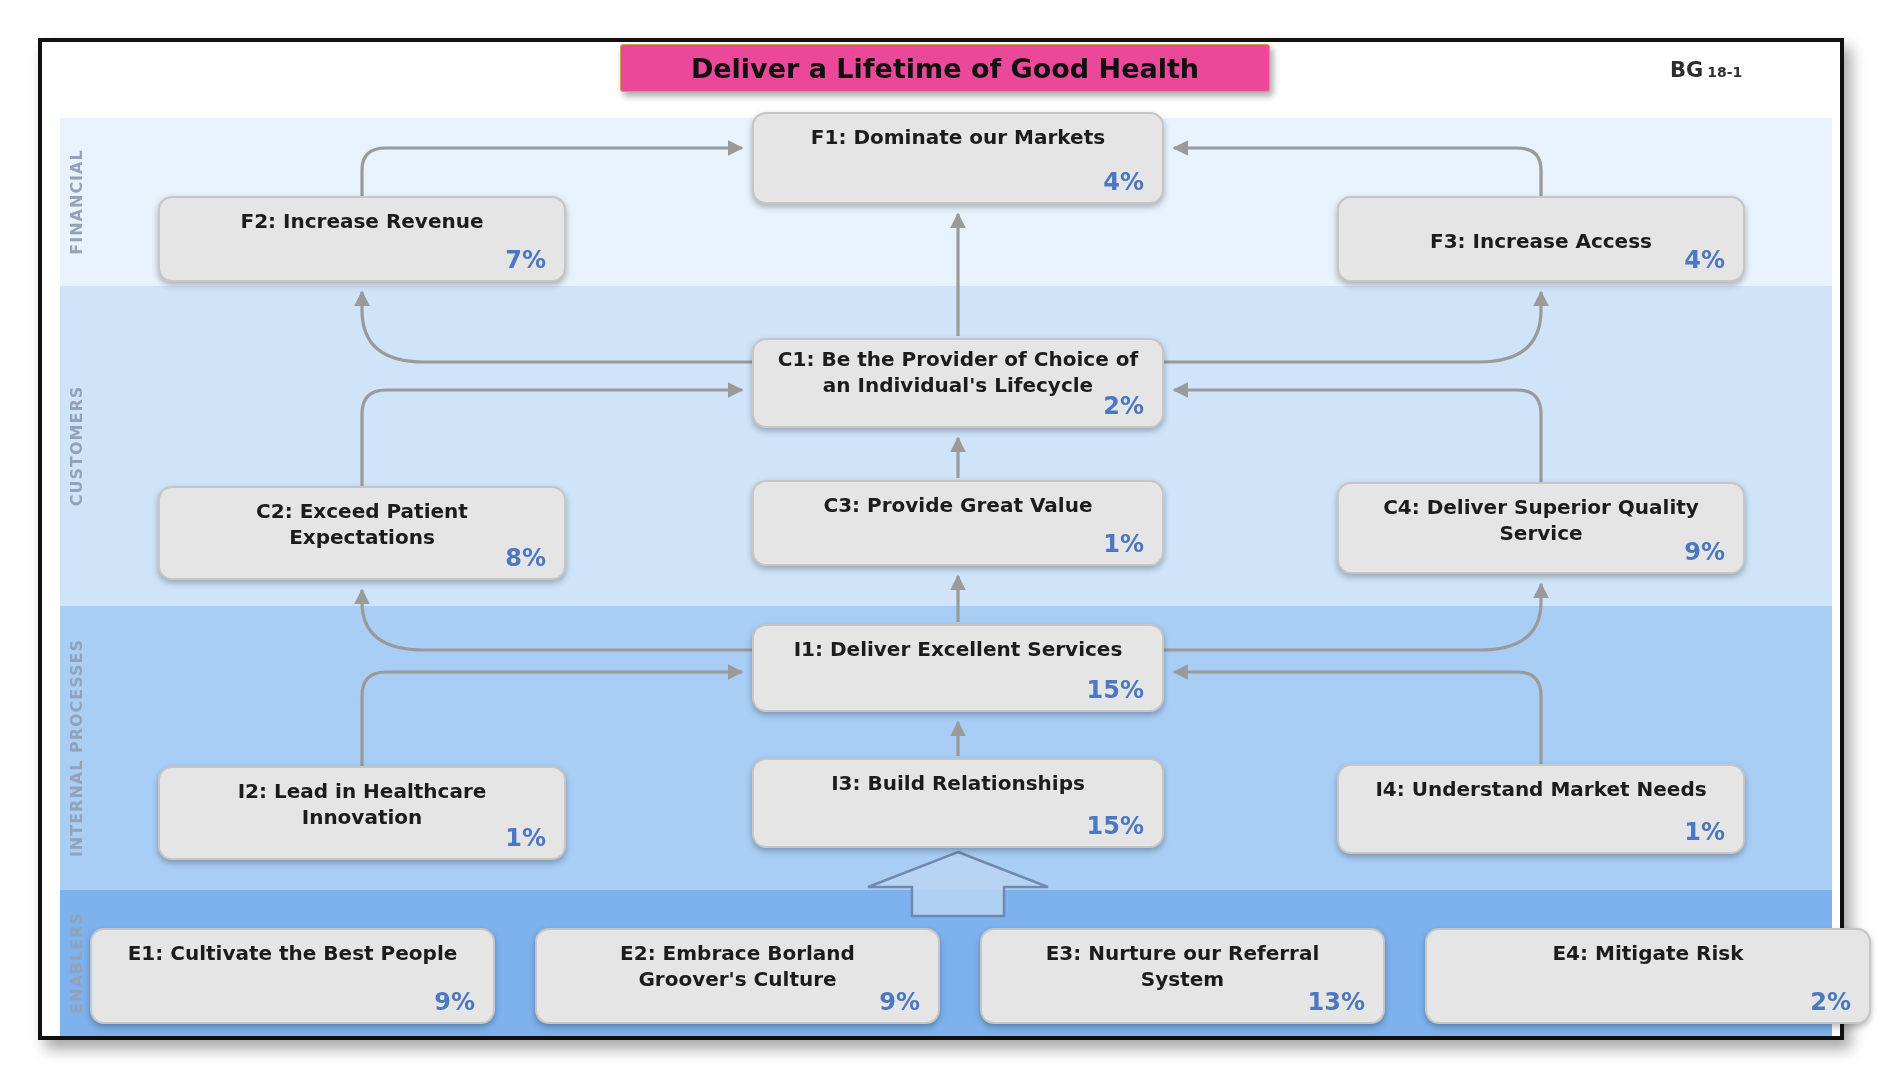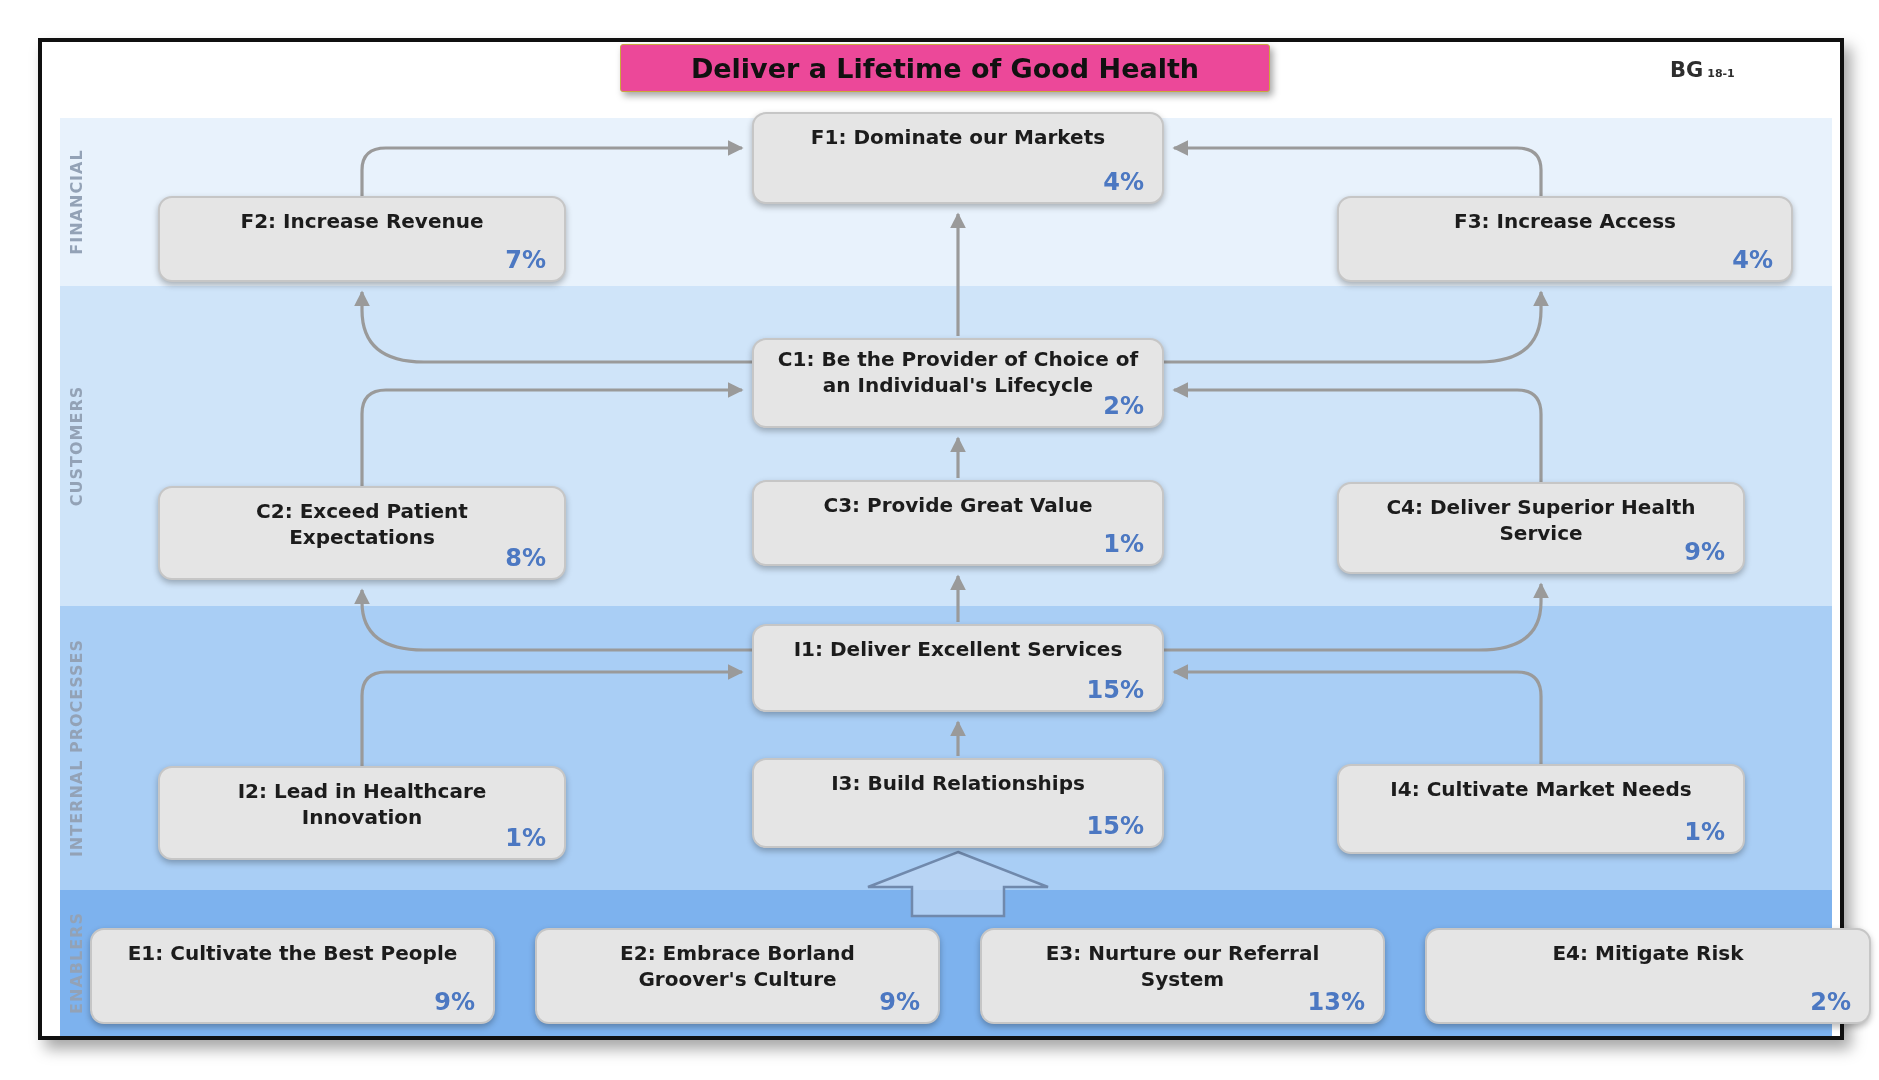--- a/index.html
+++ b/index.html
@@ -15,21 +15,21 @@
   .band-label{position:absolute;left:34px;transform:translate(-50%,-50%) rotate(-90deg);
               white-space:nowrap;font-size:16px;font-weight:bold;letter-spacing:1px;
               color:#93a2b6;text-transform:uppercase;}
   .title-banner{position:absolute;left:578px;top:2px;width:648px;height:46px;
                 background:#ec4899;border:1px solid #caa83e;border-radius:3px;
                 box-shadow:3px 4px 7px rgba(0,0,0,0.35);
                 display:flex;align-items:center;justify-content:center;
                 font-size:27px;font-weight:bold;color:#111;}
   .ref-tag{position:absolute;left:1628px;top:16px;color:#2e2e2e;font-weight:bold;}
   .ref-main{font-size:21px;}
-  .ref-sub{font-size:11px;margin-left:4px;}
+  .ref-sub{font-size:14px;margin-left:4px;}
   .node{position:absolute;background:#e5e5e5;border:2px solid #c6c6c6;border-radius:14px;
         box-shadow:0 3px 6px rgba(0,0,0,0.28);display:flex;flex-direction:column;
         align-items:center;justify-content:flex-start;padding:10px 10px 6px 10px;box-sizing:border-box;}
   .node-label{font-size:20px;font-weight:bold;color:#1c1c1c;text-align:center;line-height:1.3;}
   .node-pct{position:absolute;right:18px;bottom:6px;font-size:24px;font-weight:bold;color:#4c78c2;}
   svg.arrows{position:absolute;left:0;top:0;width:1798px;height:994px;pointer-events:none;}
   .arrow-path{stroke:#9a9a9a;stroke-width:3.2;fill:none;}
   .block-arrow{fill:#bcd6f4;fill-opacity:0.8;stroke:#7089ac;stroke-width:2.5;}
 </style>
 </head>
@@ -77,56 +77,56 @@
     </div>
 
     <div class="node" style="left:710px;top:70px;width:412px;height:92px;">
       <span class="node-label">F1: Dominate our Markets</span>
       <span class="node-pct">4%</span>
     </div>
     <div class="node" style="left:116px;top:154px;width:408px;height:86px;">
       <span class="node-label">F2: Increase Revenue</span>
       <span class="node-pct">7%</span>
     </div>
-    <div class="node" style="left:1295px;top:154px;width:456px;height:86px;">
+    <div class="node" style="left:1295px;top:154px;width:408px;height:86px;justify-content:center;">
       <span class="node-label">F3: Increase Access</span>
       <span class="node-pct">4%</span>
     </div>
 
     <div class="node" style="left:710px;top:296px;width:412px;height:90px;padding-top:6px;">
       <span class="node-label" style="max-width:392px;">C1: Be the Provider of Choice of an Individual's Lifecycle</span>
       <span class="node-pct">2%</span>
     </div>
     <div class="node" style="left:116px;top:444px;width:408px;height:94px;">
       <span class="node-label" style="max-width:290px;">C2: Exceed Patient Expectations</span>
       <span class="node-pct">8%</span>
     </div>
     <div class="node" style="left:710px;top:438px;width:412px;height:86px;">
       <span class="node-label">C3: Provide Great Value</span>
       <span class="node-pct">1%</span>
     </div>
     <div class="node" style="left:1295px;top:440px;width:408px;height:92px;">
-      <span class="node-label" style="max-width:350px;">C4: Deliver Superior Health Service</span>
+      <span class="node-label" style="max-width:350px;">C4: Deliver Superior Quality Service</span>
       <span class="node-pct">9%</span>
     </div>
 
     <div class="node" style="left:710px;top:582px;width:412px;height:88px;">
       <span class="node-label">I1: Deliver Excellent Services</span>
       <span class="node-pct">15%</span>
     </div>
     <div class="node" style="left:116px;top:724px;width:408px;height:94px;">
       <span class="node-label" style="max-width:300px;">I2: Lead in Healthcare Innovation</span>
       <span class="node-pct">1%</span>
     </div>
     <div class="node" style="left:710px;top:716px;width:412px;height:90px;">
       <span class="node-label">I3: Build Relationships</span>
       <span class="node-pct">15%</span>
     </div>
     <div class="node" style="left:1295px;top:722px;width:408px;height:90px;">
-      <span class="node-label">I4: Cultivate Market Needs</span>
+      <span class="node-label">I4: Understand Market Needs</span>
       <span class="node-pct">1%</span>
     </div>
 
     <div class="node" style="left:48px;top:886px;width:405px;height:96px;">
       <span class="node-label">E1: Cultivate the Best People</span>
       <span class="node-pct">9%</span>
     </div>
     <div class="node" style="left:493px;top:886px;width:405px;height:96px;">
       <span class="node-label" style="max-width:280px;">E2: Embrace Borland Groover's Culture</span>
       <span class="node-pct">9%</span>

